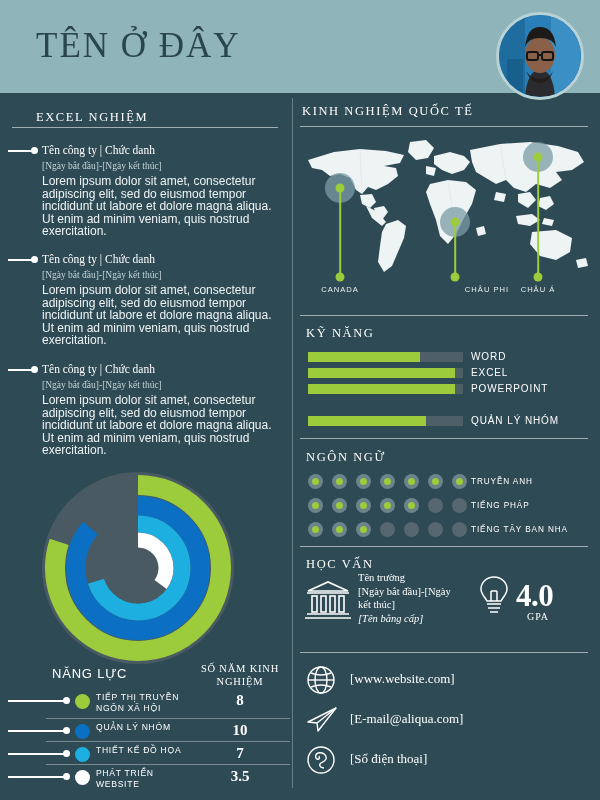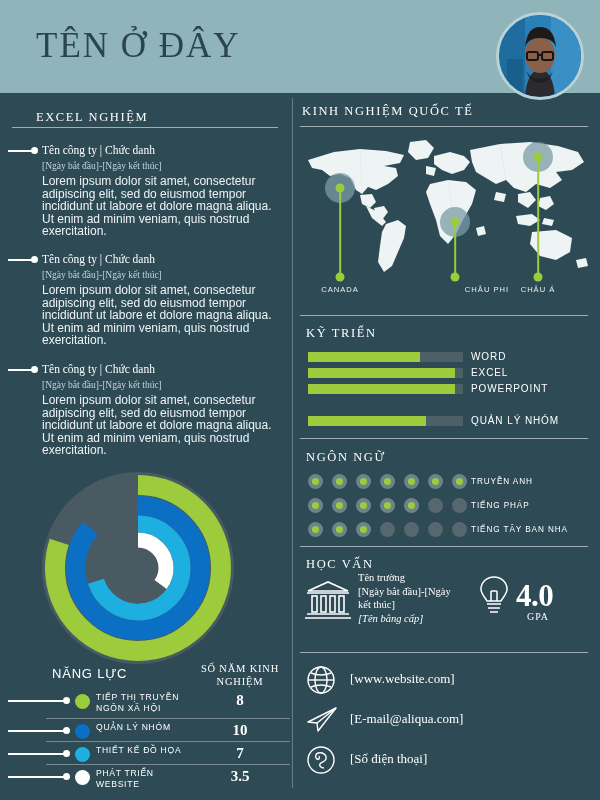--- a/index.html
+++ b/index.html
@@ -430,21 +430,21 @@
 
     
     <div class="marker-halo" style="left:238px; top:25px;"></div>
     <div class="marker-dot" style="left:238px; top:25px;"></div>
     <div class="marker-stem" style="left:238px; top:25px; height:120px;"></div>
     <div class="marker-dot" style="left:238px; top:145px;"></div>
     <div class="marker-label" style="left:238px; top:153px;">CHÂU Á</div>
   </div>
 
   <div class="sec-rule" style="left:300px; top:315px; width:288px;"></div>
-  <div class="sec-title" style="left:306px; top:326px;">KỸ TRIỂN</div>
+  <div class="sec-title" style="left:306px; top:326px;">KỸ NĂNG</div>
 
   <div class="skill-row" style="top:352px;">
     <div class="skill-track">
       <div class="skill-fill" style="width:72%;"></div>
     </div>
     <div class="skill-label">WORD</div>
   </div>
   <div class="skill-row" style="top:368px;">
     <div class="skill-track">
       <div class="skill-fill" style="width:95%;"></div>

